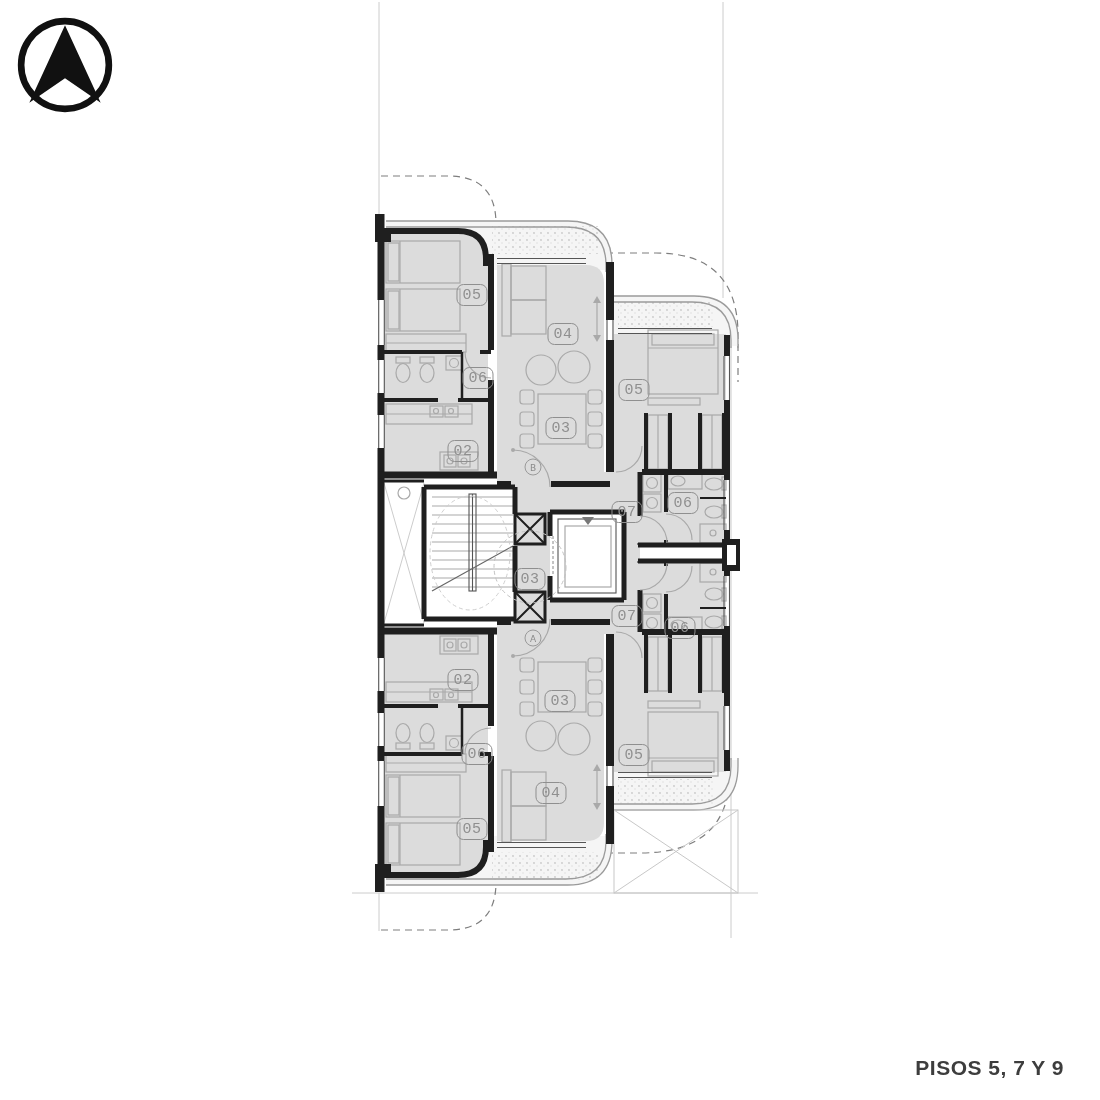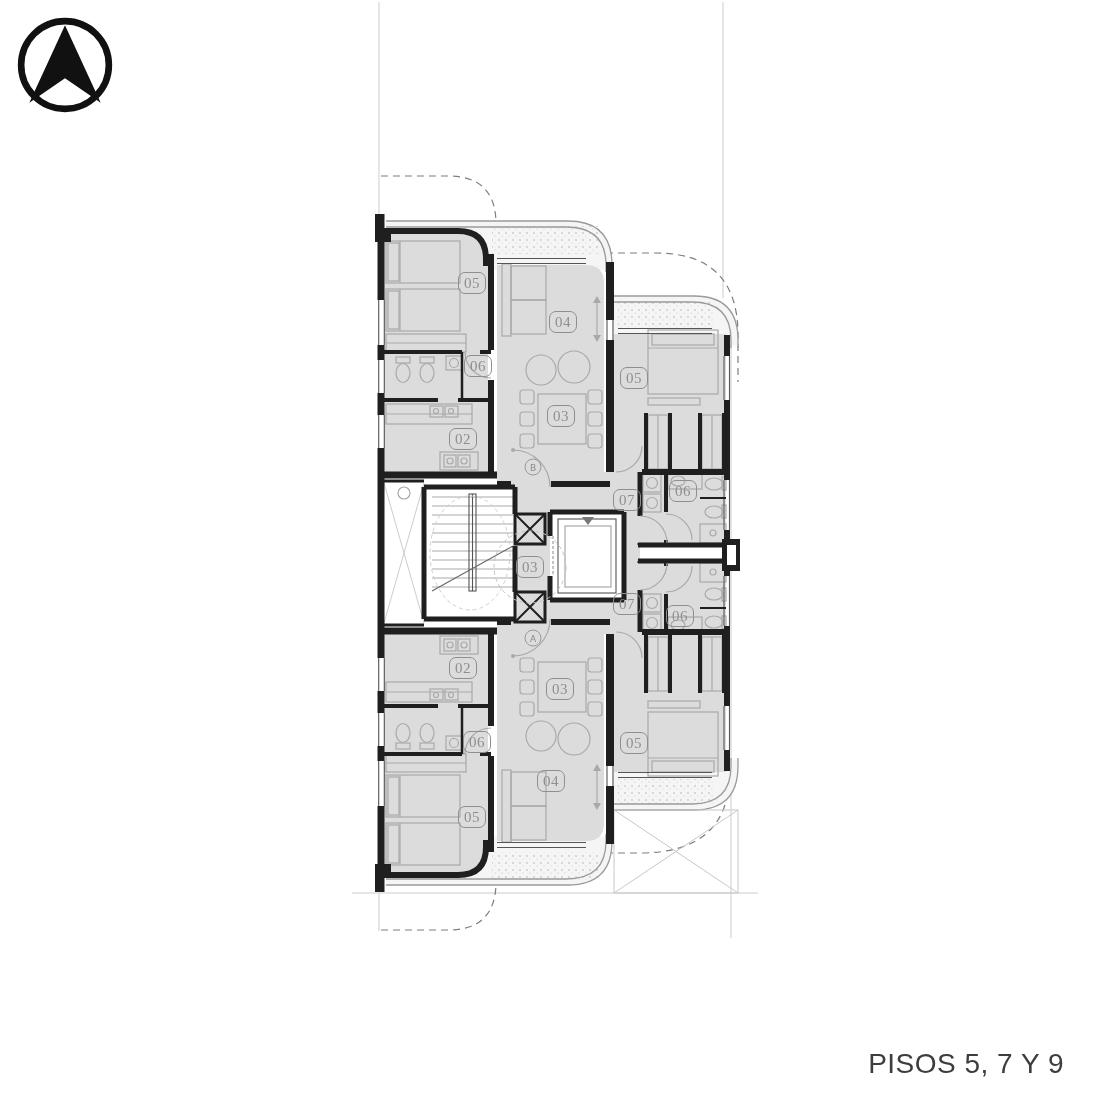--- a/index.html
+++ b/index.html
@@ -5,27 +5,27 @@
   :root{
     --wall:#1f1f1f; --roomfill:#dcdcdc; --furn:#a9a9a9; --badge:#8f8f8f;
     --lot:#cccccc; --dash:#7e7e7e; --rail:#9b9b9b; --hatch:#c8c8c8;
     --caption:#3d3d3d; --thin:#555555;
   }
   html,body{margin:0;padding:0;background:#ffffff;}
   .canvas{position:relative;width:1100px;height:1100px;background:#fff;overflow:hidden;
           font-family:"Liberation Sans",sans-serif;}
   .plan-svg{position:absolute;left:0;top:0;}
   .north{position:absolute;left:14px;top:14px;width:102px;height:102px;}
-  .caption{position:absolute;right:36px;bottom:20px;font-size:28px;font-weight:400;
+  .caption{position:absolute;right:36px;bottom:20px;font-size:21px;font-weight:700;
            color:var(--caption);letter-spacing:.5px;white-space:nowrap;}
   .badge-layer{position:absolute;left:0;top:0;width:100%;height:100%;pointer-events:none;}
   .badge{position:absolute;transform:translate(-50%,-50%);
          border:1.5px solid var(--badge);border-radius:7px;color:var(--badge);
-         font-family:Liberation Serif, serif;font-size:15px;line-height:1;
-         padding:3px 5px 2px;letter-spacing:.5px;background:transparent;}
+         font-family:Liberation Mono, monospace;font-size:15px;line-height:1;
+         padding:3px 5px 2px;letter-spacing:.5px;background:transparent;margin-top:12px;}
   .door-tag{position:absolute;transform:translate(-50%,-50%);width:15px;height:15px;
          border:1px solid #9a9a9a;border-radius:50%;color:#8a8a8a;font-size:9px;
          display:flex;align-items:center;justify-content:center;
          font-family:"DejaVu Sans",sans-serif;background:transparent;}
   
   .wall{stroke:var(--wall);fill:none;stroke-linecap:butt;}
   .wallf{fill:var(--wall);stroke:none;}
   .gray{fill:var(--roomfill);stroke:none;}
   .white{fill:#ffffff;stroke:none;}
   .bandfill{fill:#f5f5f5;stroke:none;}

